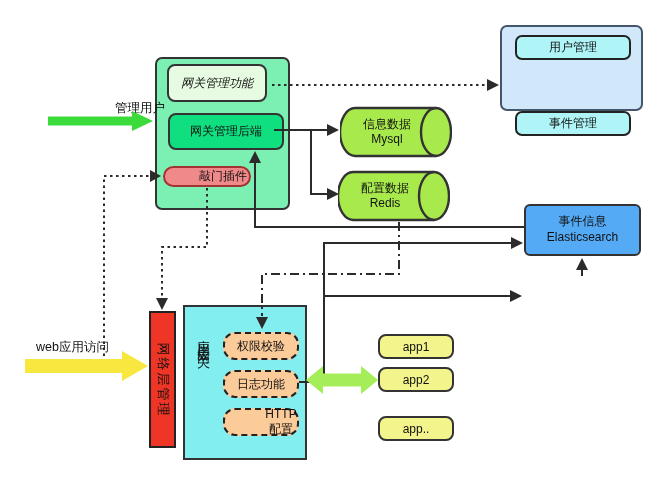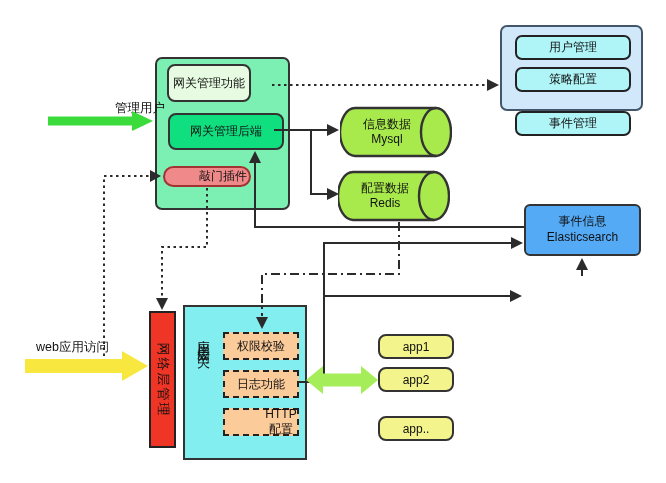--- a/index.html
+++ b/index.html
@@ -3,21 +3,21 @@
 <meta charset="utf-8">
 <style>
   html,body{margin:0;padding:0;background:#fff;}
   .stage{position:relative;width:666px;height:483px;background:#ffffff;overflow:hidden;
          font-family:"Liberation Sans","DejaVu Sans",sans-serif;color:#111;}
   .box{position:absolute;box-sizing:border-box;border:2px solid #333;display:flex;
        align-items:center;justify-content:center;text-align:center;font-size:12px;color:#111;}
   .r6{border-radius:6px;} .r8{border-radius:8px;}
 
   .green-container{left:155px;top:57px;width:135px;height:153px;background:#7CEFB2;border-radius:7px;}
-  .gw-func{left:167px;top:64px;width:84px;height:38px;background:#E6FBE1;}
+  .gw-func{left:167px;top:64px;width:100px;height:38px;background:#E6FBE1;font-style:italic;}
   .gw-backend{left:168px;top:113px;width:116px;height:37px;background:#10DF80;}
   .knock{left:163px;top:166px;width:88px;height:21px;background:#F08A8A;border:2px solid #A23333;border-radius:11px;padding-left:32px;}
 
   .admin-container{left:500px;top:25px;width:143px;height:86px;background:#D0E8FA;border:2px solid #44566b;border-radius:7px;}
   .admin-item{position:absolute;box-sizing:border-box;left:13px;width:116px;height:25px;background:#AFF5F8;
               border:2px solid #222;border-radius:7px;display:flex;align-items:center;justify-content:center;font-size:12px;}
 
   .cylinder{position:absolute;width:112px;height:52px;}
   .cylinder svg{position:absolute;left:0;top:0;}
   .cyl-text{position:absolute;left:0;top:0;width:94px;height:100%;display:flex;flex-direction:column;
@@ -31,21 +31,21 @@
   .kafka-div{position:absolute;top:0;width:0;height:100%;border-left:2px solid #333;}
 
   .net-layer{left:149px;top:311px;width:27px;height:137px;background:#EE3526;border:2px solid #222;}
   .vrot{position:absolute;left:50%;top:50%;transform:translate(-50%,-50%) rotate(90deg);
         white-space:nowrap;font-size:13px;letter-spacing:2px;color:#111;}
 
   .app-gw{left:183px;top:305px;width:124px;height:155px;background:#82EEF0;}
   .app-gw-label{position:absolute;left:9px;top:22px;writing-mode:vertical-rl;text-orientation:upright;
                 font-size:13px;letter-spacing:4px;color:#111;}
   .module{position:absolute;box-sizing:border-box;left:38px;width:76px;height:28px;background:#FBCB9A;
-          border:2px dashed #222;border-radius:0;display:flex;align-items:center;justify-content:center;font-size:12px;}
+          border:2px dashed #222;border-radius:12px;display:flex;align-items:center;justify-content:center;font-size:12px;}
 
   .app-box{width:76px;height:25px;background:#F4F48C;border-radius:8px;}
   .lbl{position:absolute;font-size:12.5px;color:#111;white-space:nowrap;}
 
   .overlay{position:absolute;left:0;top:0;pointer-events:none;}
 </style>
 </head>
 <body>
 
 <div class="stage">
@@ -57,23 +57,20 @@
   <div class="box gw-backend r8">
     <span>网关管理后端</span>
   </div>
   <div class="box knock">
     <span>敲门插件</span>
   </div>
 
   <div class="box admin-container">
     <div class="admin-item" style="top:8px;">
         <span>用户管理</span>
-      </div>
-    <div class="admin-item" style="top:40px;">
-        <span>策略配置</span>
       </div>
     <div class="admin-item" style="top:84px;justify-content:center;">
         <span>事件管理</span>
       </div>
   </div>
 
   <div class="cylinder cyl-mysql">
     <svg width="112" height="52" viewBox="0 0 112 52">
       <path d="M15,2 L96,2 A15,24 0 0 1 96,50 L15,50 A15,24 0 0 1 15,2 Z" fill="#A8EA4C" stroke="#333" stroke-width="2.4"></path>
       <path d="M96,2 A15,24 0 0 0 96,50" fill="none" stroke="#333" stroke-width="2.4"></path>

